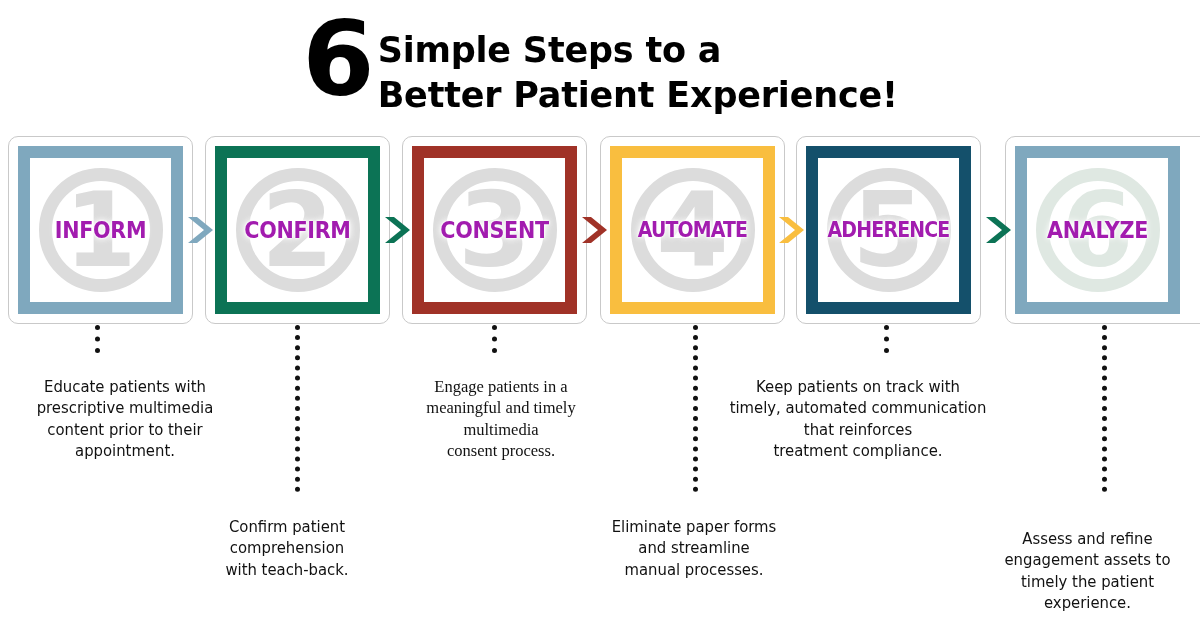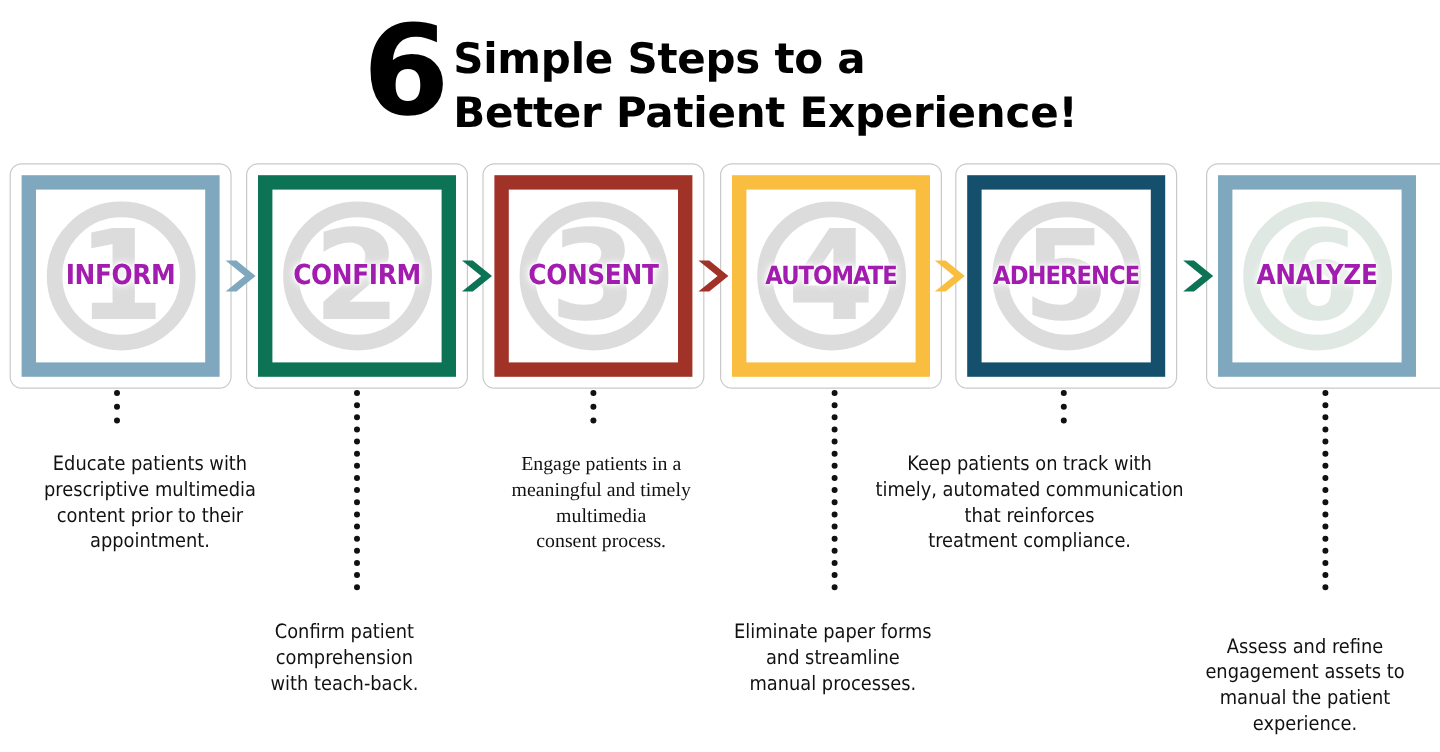--- a/index.html
+++ b/index.html
@@ -229,17 +229,17 @@
   <div class="caption" style="left:708px; top:376px; width:300px;">
     <div>Keep patients on track with</div>
     <div>timely, automated communication</div>
     <div>that reinforces</div>
     <div>treatment compliance.</div>
   </div>
 
   <div class="caption" style="left:975px; top:512px; width:225px;margin-top:16px;">
     <div>Assess and refine</div>
     <div>engagement assets to</div>
-    <div>manual the patient</div>
+    <div>timely the patient</div>
     <div>experience.</div>
   </div>
 
 </div>
 
 </body></html>

